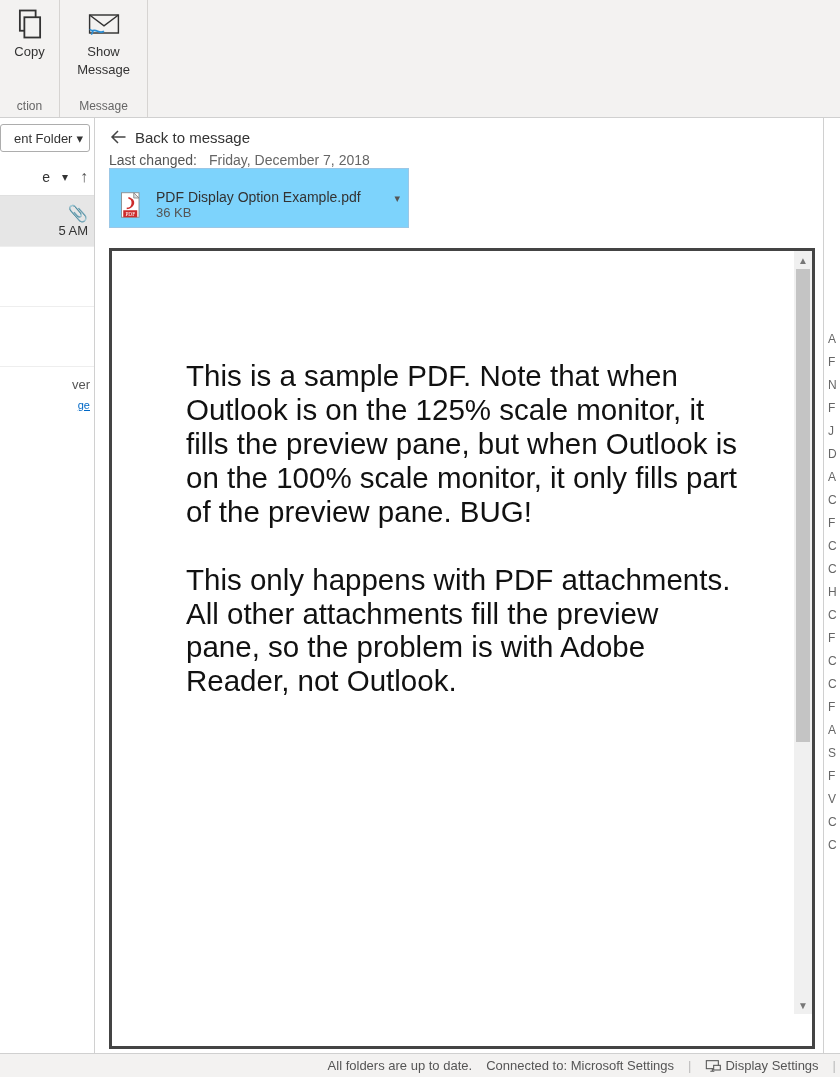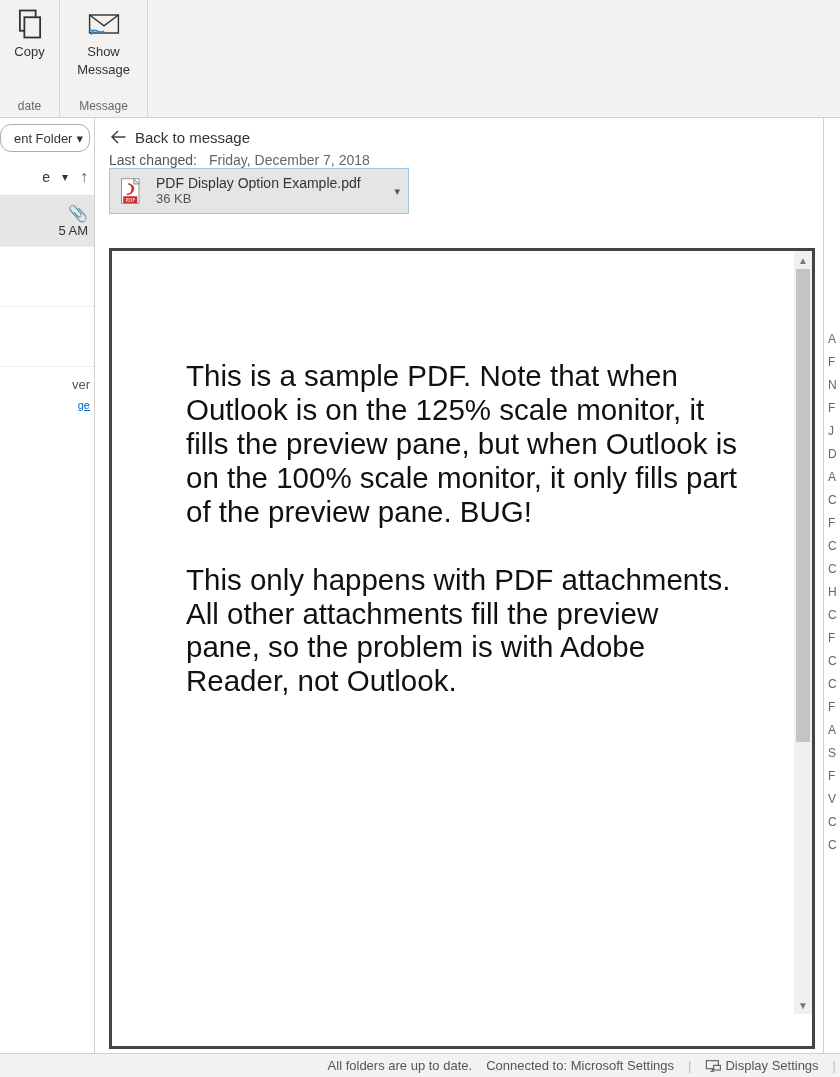--- a/index.html
+++ b/index.html
@@ -47,21 +47,21 @@
     width: 95px;
     border-right: 1px solid #d0d0d0;
     background: #fff;
     overflow: hidden;
     position: relative;
   }
   .folder-dropdown {
     margin: 6px 4px 0 0;
     height: 28px;
     border: 1px solid #adadad;
-    border-radius: 11px;
+    border-radius: 3px;
     display:flex; align-items:center; justify-content:flex-end;
     padding: 0 6px;
     font-size:13px;
     background:#fff;
     white-space: nowrap;
     overflow: hidden;
   }
   .folder-dropdown .caret { margin-left:4px; }
   .sort-row {
     margin-top: 12px;
@@ -93,23 +93,23 @@
     position: relative;
     overflow:hidden;
     border-right: 1px solid #d0d0d0;
   }
   .back-row { display:flex; align-items:center; gap:8px; color:#333; font-size:15px; margin-bottom:6px; cursor:pointer; }
   .back-row svg { width:18px;height:18px; }
   .meta-row { display:flex; align-items:center; gap:12px; color:#666; font-size:14px; }
   .meta-row .label { color:#555; }
   .attachment-chip {
     display:flex; align-items:center; gap:10px;
-    background:#e5e5e5;
+    background:#7dd3fc;
     border:1px solid #9bc7e6;
-    padding: 6px 28px 6px 8px;
+    padding: 20px 28px 6px 8px;
     position:relative;
     min-width: 280px; max-width:300px;
     cursor:pointer;
   }
   .attachment-chip .fileicon { width:28px; height:28px; }
   .attachment-chip .texts { display:flex; flex-direction:column; line-height:16px; }
   .attachment-chip .filename { font-size:14px; color:#333; }
   .attachment-chip .filesize { font-size:13px; color:#555; }
   .attachment-chip .chip-caret { position:absolute; right:8px; top:50%; transform:translateY(-50%); font-size:11px; color:#555; }
 
@@ -189,21 +189,21 @@
   <div class="ribbon-group" style="width:60px">
     <div class="items">
       <div class="ribbon-btn">
         <svg viewBox="0 0 32 32" fill="none" stroke="#333" stroke-width="1.6">
           <rect x="7" y="4" width="14" height="18"></rect>
           <rect x="11" y="10" width="14" height="18" fill="#f3f2f1"></rect>
         </svg>
         <div class="label">Copy</div>
       </div>
     </div>
-    <div class="ribbon-group-label">date</div>
+    <div class="ribbon-group-label">ction</div>
   </div>
 
   <div class="ribbon-group" style="width:88px">
     <div class="items">
       <div class="ribbon-btn">
         <svg viewBox="0 0 40 32" fill="none" stroke="#333" stroke-width="1.6">
           <rect x="4" y="6" width="32" height="20"></rect>
           <path d="M4 6 L20 18 L36 6"></path>
           <path d="M6 24 C 12 20, 14 28, 20 24" stroke="#2a8dd4" fill="none" stroke-width="2"></path>
           <path d="M8 24 l-4 -2 m4 2 l-2 4" stroke="#2a8dd4"></path>

